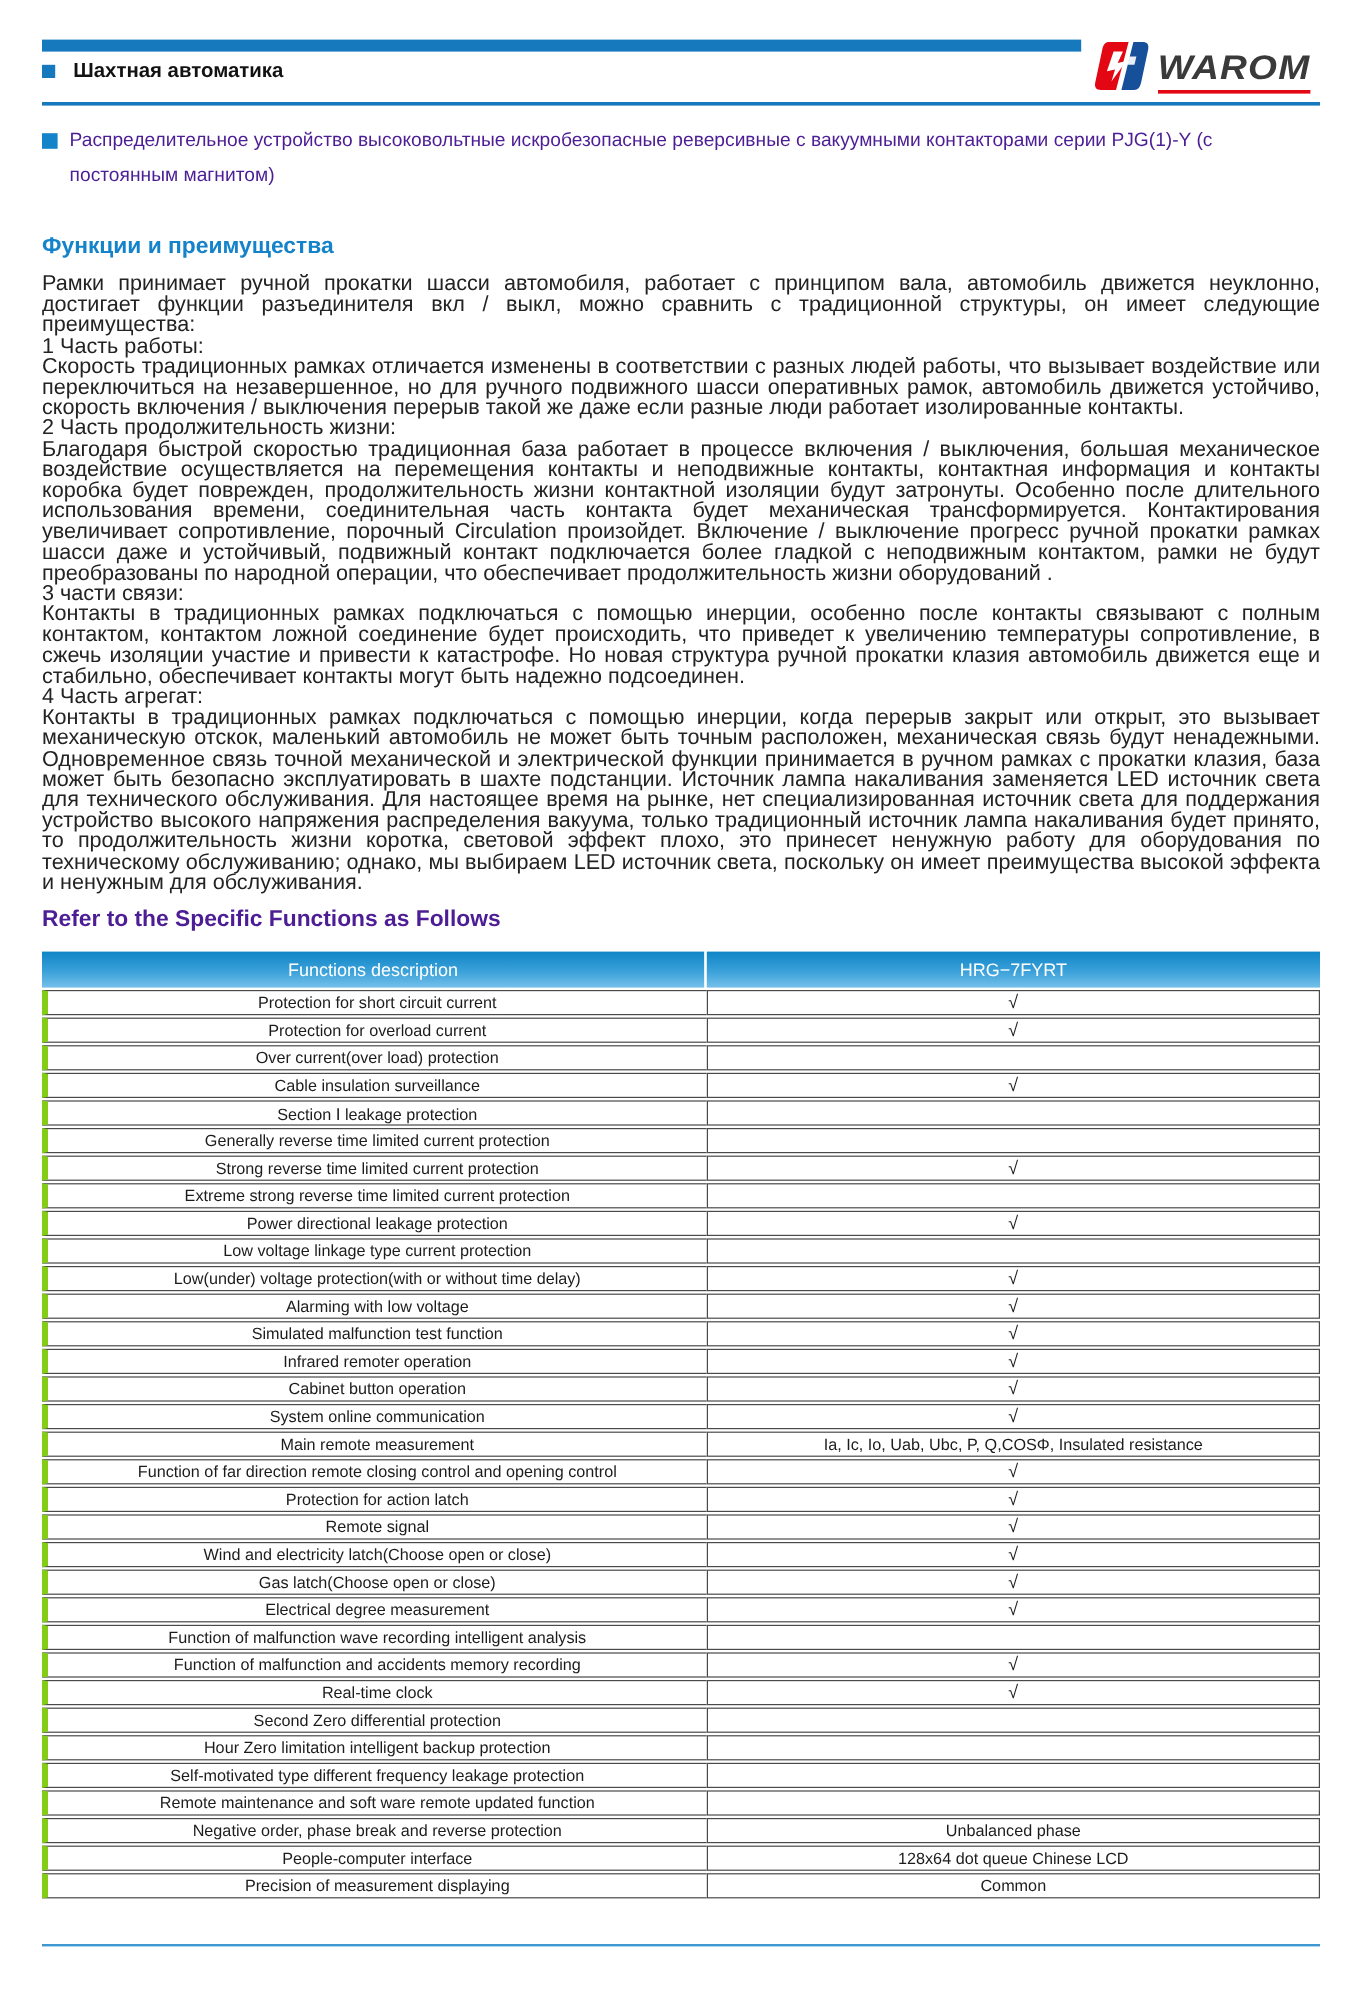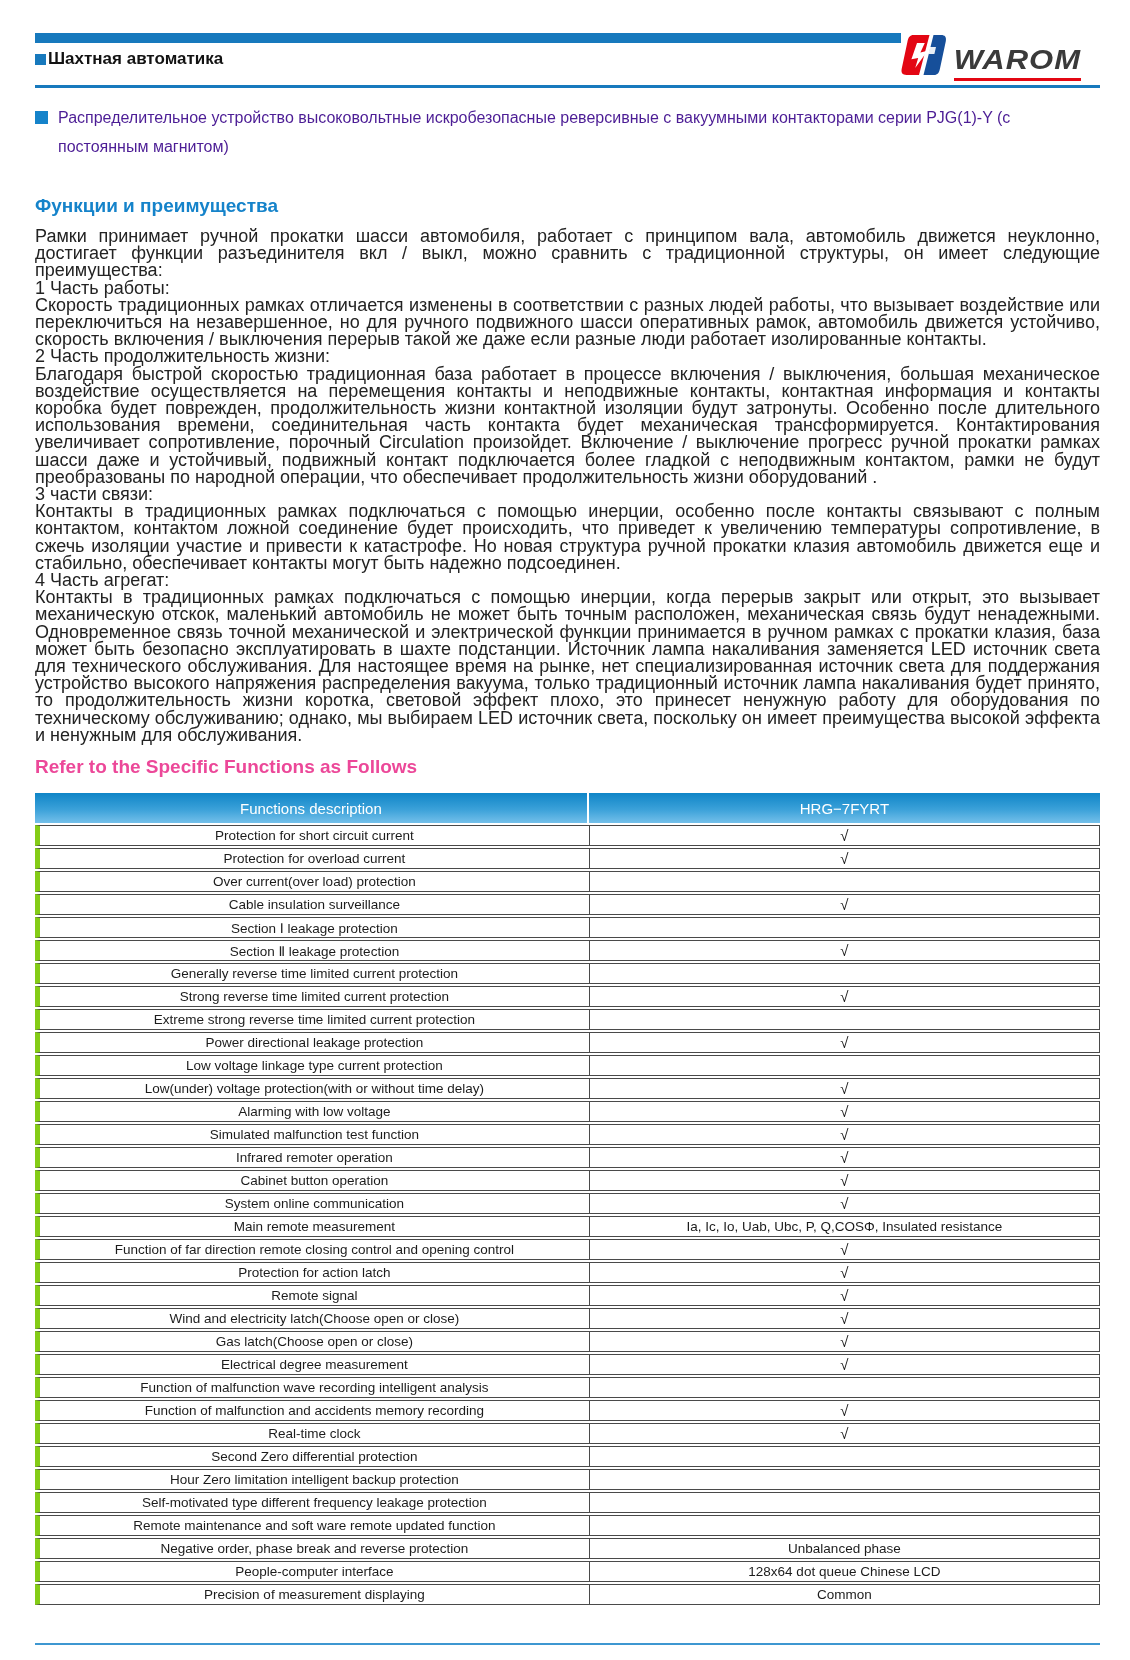--- a/index.html
+++ b/index.html
@@ -9,43 +9,43 @@
     font-family: "Liberation Sans", sans-serif;
     color: #1d1d1f;
     position: relative;
     overflow: hidden;
   }
   .page { padding: 0 30px 0 35px; }
 
   
   .header { position: relative; height: 90px; }
   .top-bar { position: absolute; top: 33px; left: 0; width: 866px; height: 10px; background: #1779bd; }
-  .section-label { position: absolute; top: 49px; left: 0; display: flex; align-items: center; gap: 2px;
+  .section-label { position: absolute; top: 49px; left: 0; display: flex; align-items: center; gap: 15px;
     font-size: 17px; font-weight: bold; color: #121212; }
   .bullet-sm { width: 11px; height: 11px; background: #1779bd; flex: 0 0 auto; }
-  .logo { position: absolute; top: 33px; right: 19px; display: flex; align-items: flex-end; gap: 6px; }
+  .logo { position: absolute; top: 33px; right: 8px; display: flex; align-items: center; gap: 6px; }
   .wordmark-wrap { display: flex; flex-direction: column; margin-top: 3px; }
   .wordmark { font-size: 31px; font-weight: 900; font-style: italic; letter-spacing: 1px;
     color: #3a3a3a; transform: scaleY(0.92); line-height: 34px; }
   .logo-underline { height: 3px; background: #e30613; margin-top: 1px; width: 100%; }
   .header-divider { position: absolute; top: 85px; left: 0; right: 0; border-top: 3px solid #1779bd; }
 
   
   .doc-title { display: flex; gap: 10px; margin-top: 13px;
     font-size: 16px; line-height: 29px; font-weight: 400; color: #4c1d95; }
   .bullet-lg { width: 13px; height: 13px; background: #1583ca; flex: 0 0 auto; margin-top: 8px; }
 
   
   .features-heading { margin-top: 34px; margin-bottom: 11px;
     font-size: 19px; font-weight: bold; color: #1583ca; }
   .features-text p { font-size: 18px; line-height: 17.2px; text-align: justify; color: #232323; }
 
   
   .table-heading { margin-top: 12px; margin-bottom: 13px;
-    font-size: 19px; font-weight: bold; color: #ec4899; }
+    font-size: 19px; font-weight: bold; color: #4c1d95; }
   table.functions { width: 100%; border-collapse: separate; border-spacing: 0 2px; table-layout: fixed; }
   thead th {
     height: 30px; font-size: 15px; font-weight: 400; color: #ffffff; text-align: center;
     background: linear-gradient(180deg, #0f85c7 0%, #3ba1d9 55%, #74c0ea 100%);
   }
   thead th:first-child { width: 52%; border-right: 2px solid #ffffff; }
   tbody td {
     height: 21px; font-size: 13.5px; text-align: center; vertical-align: middle;
     color: #1c1c1c; background: #ffffff; overflow: hidden; white-space: nowrap;
     border-top: 1px solid #4a4a4a; border-bottom: 1px solid #4a4a4a;
@@ -129,24 +129,20 @@
           </tr>
           <tr>
             <td>Cable insulation surveillance</td>
             <td class="check">√</td>
           </tr>
           <tr>
             <td>Section Ⅰ leakage protection</td>
             <td></td>
           </tr>
           <tr>
-            <td>Section Ⅱ leakage protection</td>
-            <td class="check">√</td>
-          </tr>
-          <tr>
             <td>Generally reverse time limited current protection</td>
             <td></td>
           </tr>
           <tr>
             <td>Strong reverse time limited current protection</td>
             <td class="check">√</td>
           </tr>
           <tr>
             <td>Extreme strong reverse time limited current protection</td>
             <td></td>

